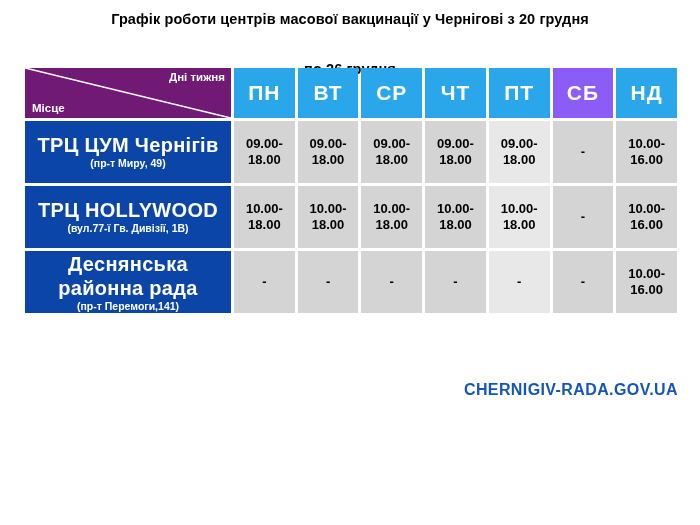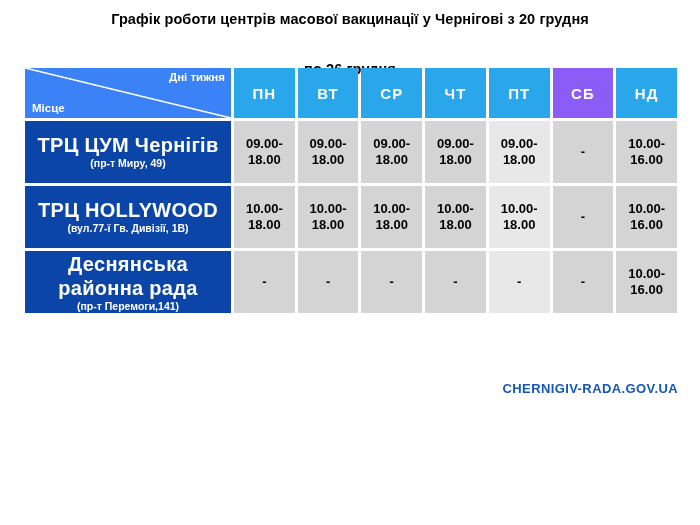--- a/index.html
+++ b/index.html
@@ -46,21 +46,21 @@
   }
   table.schedule td, table.schedule th {
     padding: 0;
     vertical-align: middle;
   }
 
   
   .corner {
     width: 206px;
     height: 50px;
-    background: #3b82f6;
+    background: #701a75;
     position: relative;
     overflow: hidden;
   }
   .corner .diag {
     position: absolute;
     left: 0;
     top: 0;
     width: 100%;
     height: 100%;
   }
@@ -77,21 +77,21 @@
     left: 7px;
     bottom: 4px;
     color: #ffffff;
     font-size: 11.5px;
     font-weight: bold;
   }
 
   th.day {
     background: #29a7ea;
     color: #ffffff;
-    font-size: 15px;
+    font-size: 21px;
     font-weight: bold;
     height: 50px;
     text-align: center;
     letter-spacing: 1px;
   }
   th.day.gray {
     background: #8b5cf6;
     color: #ffffff;
   }
 
@@ -136,21 +136,21 @@
     display: block;
   }
   td.val.dash {
     font-size: 13px;
   }
 
   .footer {
     position: absolute;
     right: 22px;
     top: 381px;
-    font-size: 13px;
+    font-size: 16px;
     font-weight: bold;
     color: #1457b8;
     letter-spacing: 0.4px;
   }
 </style>
 </head>
 <body>
 
 <div class="page">
 

